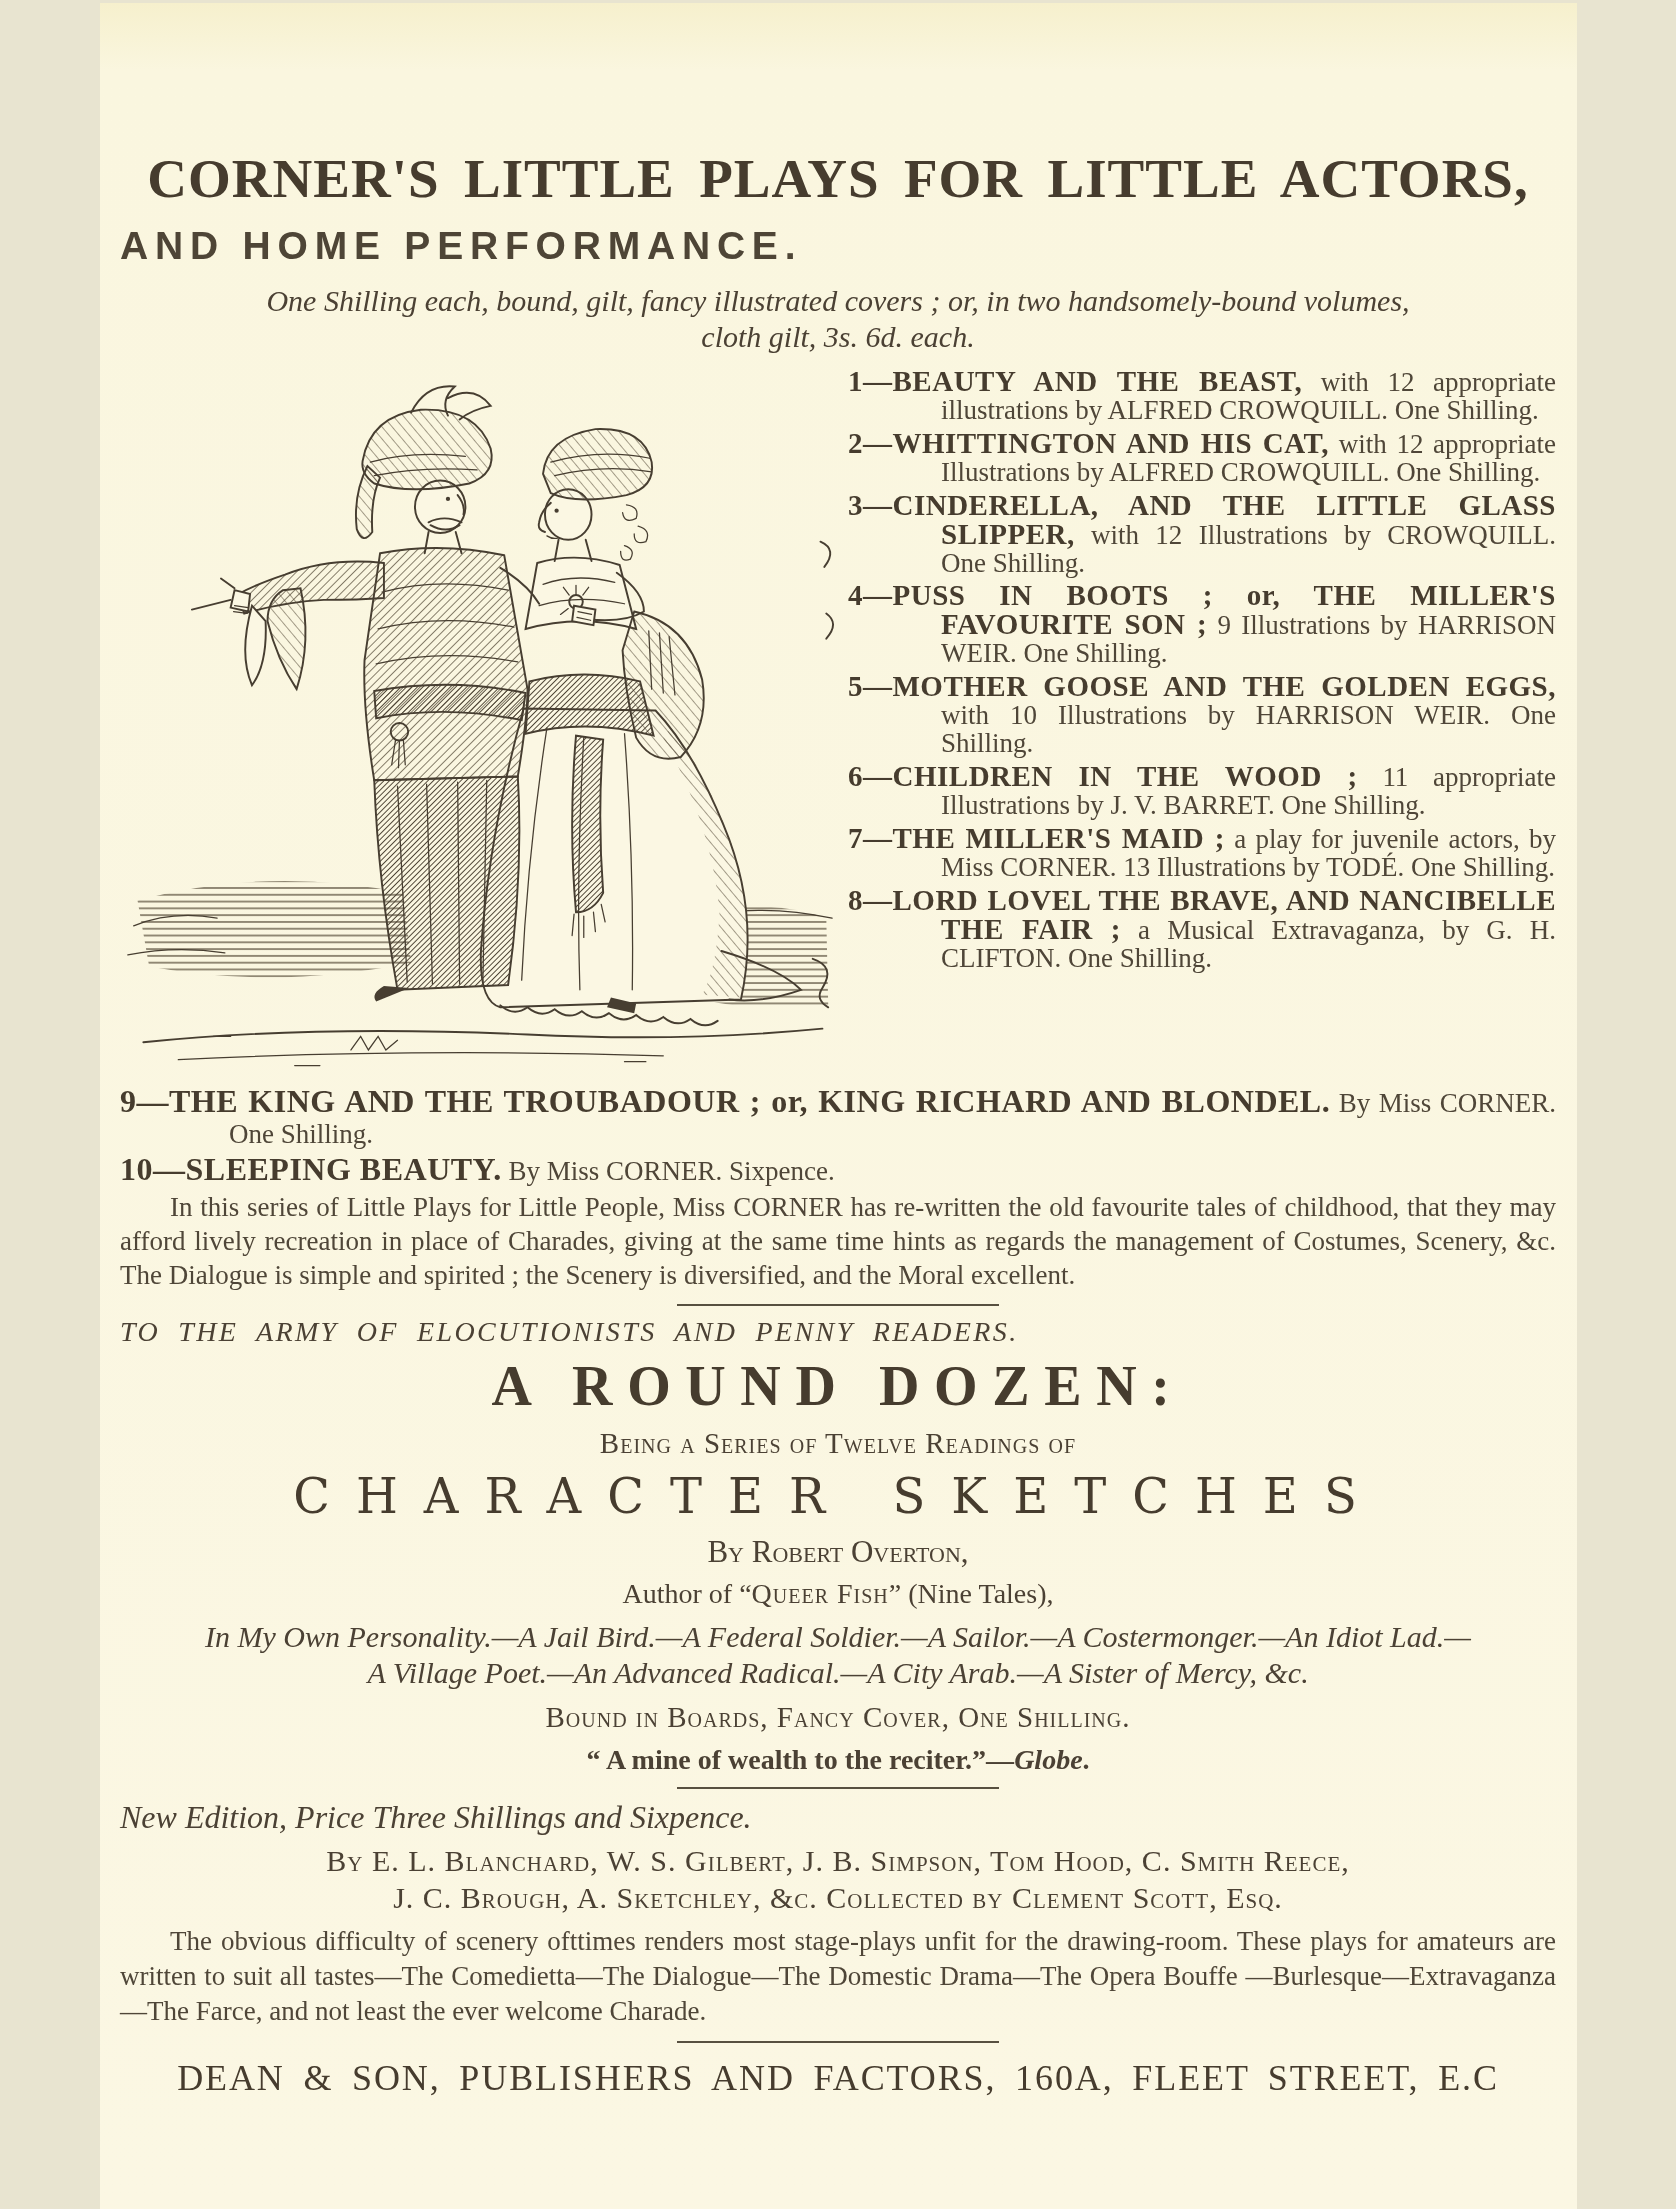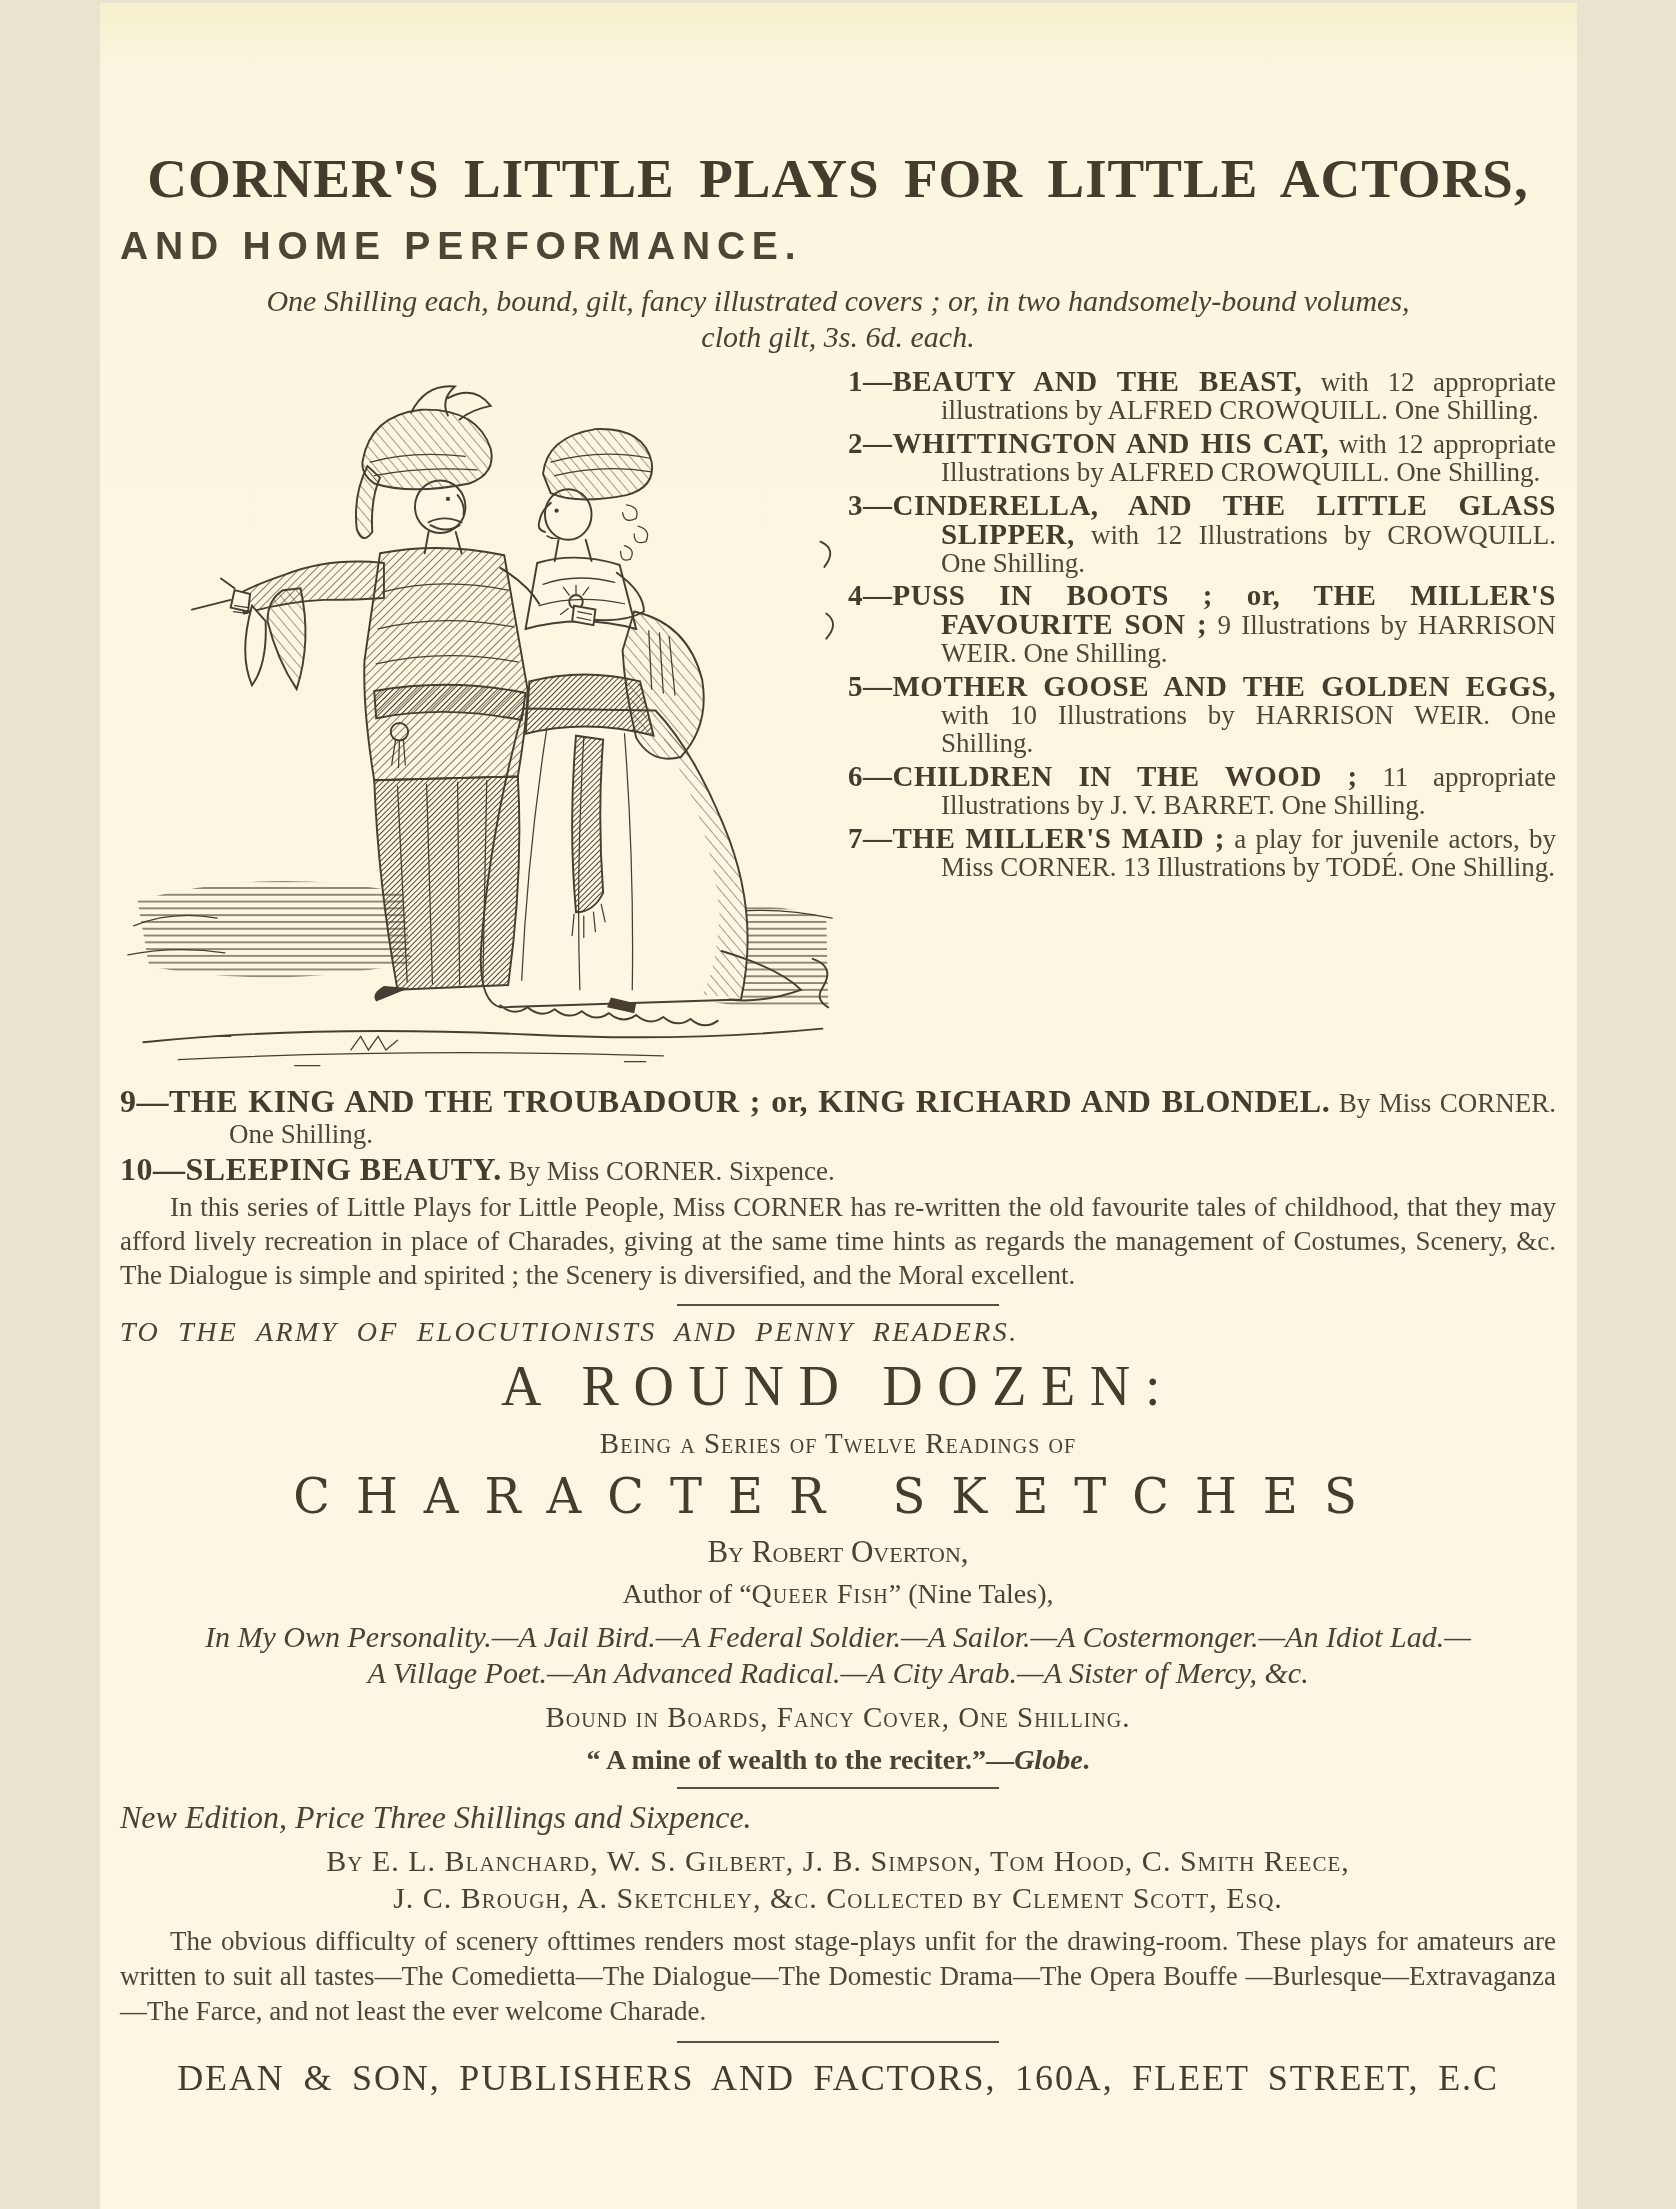--- a/index.html
+++ b/index.html
@@ -30,21 +30,21 @@
   }
   .item .lead{font-weight:700;font-size:29px;letter-spacing:0.5px;color:#463c2e;}
   .wide-items .item{padding-left:109px;text-indent:-109px;line-height:31px;margin:0 0 3.9px;}
   .wide-items .item .lead{font-size:32px;}
   .note{
     font-size:27px;line-height:34px;text-align:justify;text-indent:50px;
     margin:3.9px 0 0;color:#4f4638;
   }
   .divider{width:322px;border:0;border-top:2.9px solid #575040;margin:11.6px auto 9.7px;}
   .dedication{font-style:italic;font-size:28px;letter-spacing:2.4px;word-spacing:8.7px;margin:7.8px 0 0;}
-  .round-title{font-size:56px;font-weight:400;letter-spacing:14.6px;text-align:center;margin:5.8px 0 0;color:#463c2e;}
+  .round-title{font-size:56px;font-weight:700;letter-spacing:14.6px;text-align:center;margin:5.8px 0 0;color:#463c2e;}
   .series-line{font-variant:small-caps;font-size:29px;letter-spacing:1px;text-align:center;margin:9.7px 0 0;}
   .char-title{
     font-family:"DejaVu Serif","Liberation Serif",serif;
     font-size:48px;letter-spacing:26px;text-align:center;margin:7.8px 0 0;
     white-space:nowrap;color:#463c2e;
   }
   .byline{font-variant:small-caps;font-size:31px;text-align:center;margin:9.7px 0 0;}
   .author-line{font-size:28px;text-align:center;margin:7.8px 0 0;}
   .author-line .sc{font-variant:small-caps;letter-spacing:1px;}
   .contents{font-style:italic;font-size:30px;text-align:center;line-height:1.2;margin:9.7px 0 0;}
@@ -163,20 +163,21 @@
       </div>
 
       <div class="booklist">
         <p class="item"><span class="lead">1—BEAUTY AND THE BEAST,</span> <span>with 12 appropriate illustrations by ALFRED CROWQUILL.  One Shilling.</span></p>
         <p class="item"><span class="lead">2—WHITTINGTON AND HIS CAT,</span> <span>with 12 appropriate Illustrations by ALFRED CROWQUILL.  One Shilling.</span></p>
         <p class="item"><span class="lead">3—CINDERELLA, AND THE LITTLE GLASS SLIPPER,</span> <span>with 12 Illustrations by CROWQUILL.  One Shilling.</span></p>
         <p class="item"><span class="lead">4—PUSS IN BOOTS ; or, THE MILLER'S FAVOURITE SON ;</span> <span>9 Illustrations by HARRISON WEIR.  One Shilling.</span></p>
         <p class="item"><span class="lead">5—MOTHER GOOSE AND THE GOLDEN EGGS,</span> <span>with 10 Illustrations by HARRISON WEIR.  One Shilling.</span></p>
         <p class="item"><span class="lead">6—CHILDREN IN THE WOOD ;</span> <span>11 appropriate Illustrations by J. V. BARRET.  One Shilling.</span></p>
         <p class="item"><span class="lead">7—THE MILLER'S MAID ;</span> <span>a play for juvenile actors, by Miss CORNER.  13 Illustrations by TODÉ.  One Shilling.</span></p>
+        <p class="item"><span class="lead">8—LORD LOVEL THE BRAVE, AND NANCIBELLE THE FAIR ;</span> <span>a Musical Extravaganza, by G. H. CLIFTON.  One Shilling.</span></p>
       </div>
     </div>
 
     <div class="wide-items">
       <p class="item"><span class="lead">9—THE KING AND THE TROUBADOUR ; or, KING RICHARD AND BLONDEL.</span> <span>By Miss CORNER.  One Shilling.</span></p>
       <p class="item"><span class="lead">10—SLEEPING BEAUTY.</span> <span>By Miss CORNER.  Sixpence.</span></p>
     </div>
 
     <p class="note">In this series of Little Plays for Little People, Miss CORNER has re-written the old favourite tales of childhood, that they may afford lively recreation in place of Charades, giving at the same time hints as regards the management of Costumes, Scenery, &amp;c.  The Dialogue is simple and spirited ; the Scenery is diversified, and the Moral excellent.</p>
 

